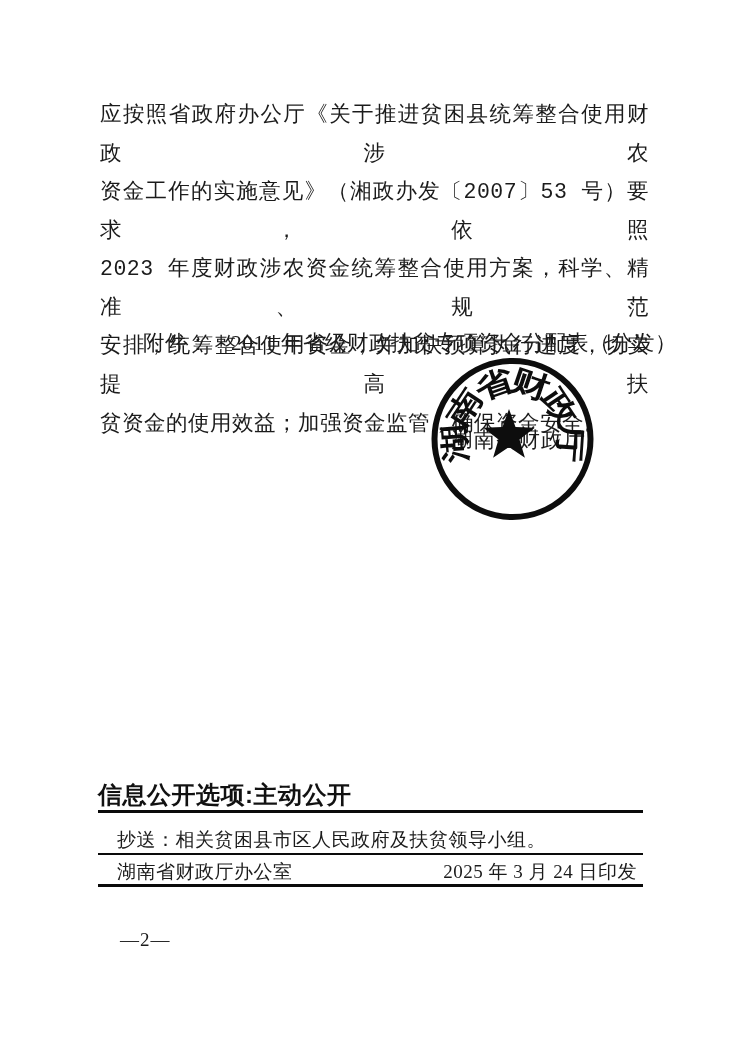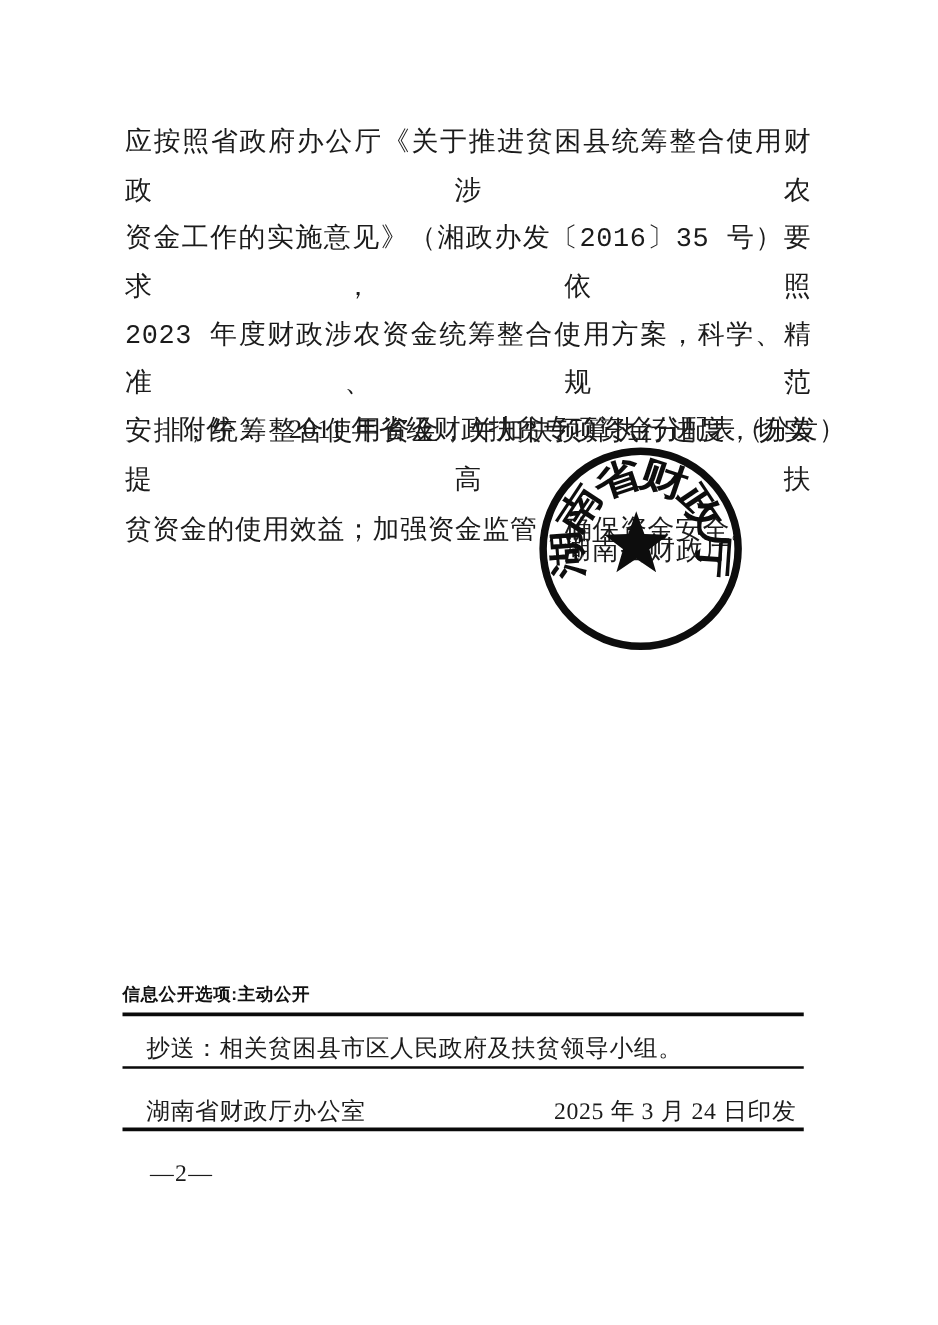--- a/index.html
+++ b/index.html
@@ -80,40 +80,40 @@
   
   .footer {
     position: absolute;
     left: 98px;
     top: 784px;
     width: 545px;
   }
   .disclosure {
     font-family: "Liberation Sans", "DejaVu Sans", sans-serif;
     font-weight: bold;
-    font-size: 14px;
+    font-size: 24px;
     line-height: 22px;
     letter-spacing: 0.5px;
     color: #111;
     white-space: nowrap;
   }
   .rule { width: 100%; background: #0a0a0a; }
   .rule.r1 { height: 3px; margin-top: 4px; }
   .rule.r2 { height: 2px; margin-top: 2px; }
   .rule.r3 { height: 3px; margin-top: 1px; }
   .cc-line {
     margin-top: 16px;
     padding-left: 19px;
     font-size: 19px;
     line-height: 22px;
     letter-spacing: 0.5px;
     white-space: nowrap;
   }
   .issuer-row {
-    margin-top: 24px;
+    margin-top: 6px;
     padding-left: 19px;
     padding-right: 6px;
     display: flex;
     justify-content: space-between;
     align-items: baseline;
     font-size: 19px;
     line-height: 22px;
     gap: 12px;
   }
   .issuer-row span { white-space: nowrap; letter-spacing: 0.5px; }
@@ -128,21 +128,21 @@
     white-space: nowrap;
   }
 </style>
 </head>
 <body>
 
 <div class="page">
 
   <div class="body-block">
     <div class="body-line just">应按照省政府办公厅《关于推进贫困县统筹整合使用财政涉农</div>
-    <div class="body-line just">资金工作的实施意见》（湘政办发〔2016〕35 号）要求，依照</div>
+    <div class="body-line just">资金工作的实施意见》（湘政办发〔2007〕53 号）要求，依照</div>
     <div class="body-line just">2023 年度财政涉农资金统筹整合使用方案，科学、精准、规范</div>
     <div class="body-line just">安排，统筹整合使用资金，并加快预算执行进度，切实提高扶</div>
     <div class="body-line">贫资金的使用效益；加强资金监管，确保资金安全。</div>
   </div>
 
   <div class="attachment">附件：　2011 年省级财政扶贫专项资金分配表（分发）</div>
 
   <div class="sig-agency">湖南省财政厅</div>
 
   <svg class="seal-svg" viewBox="0 0 170 170">

